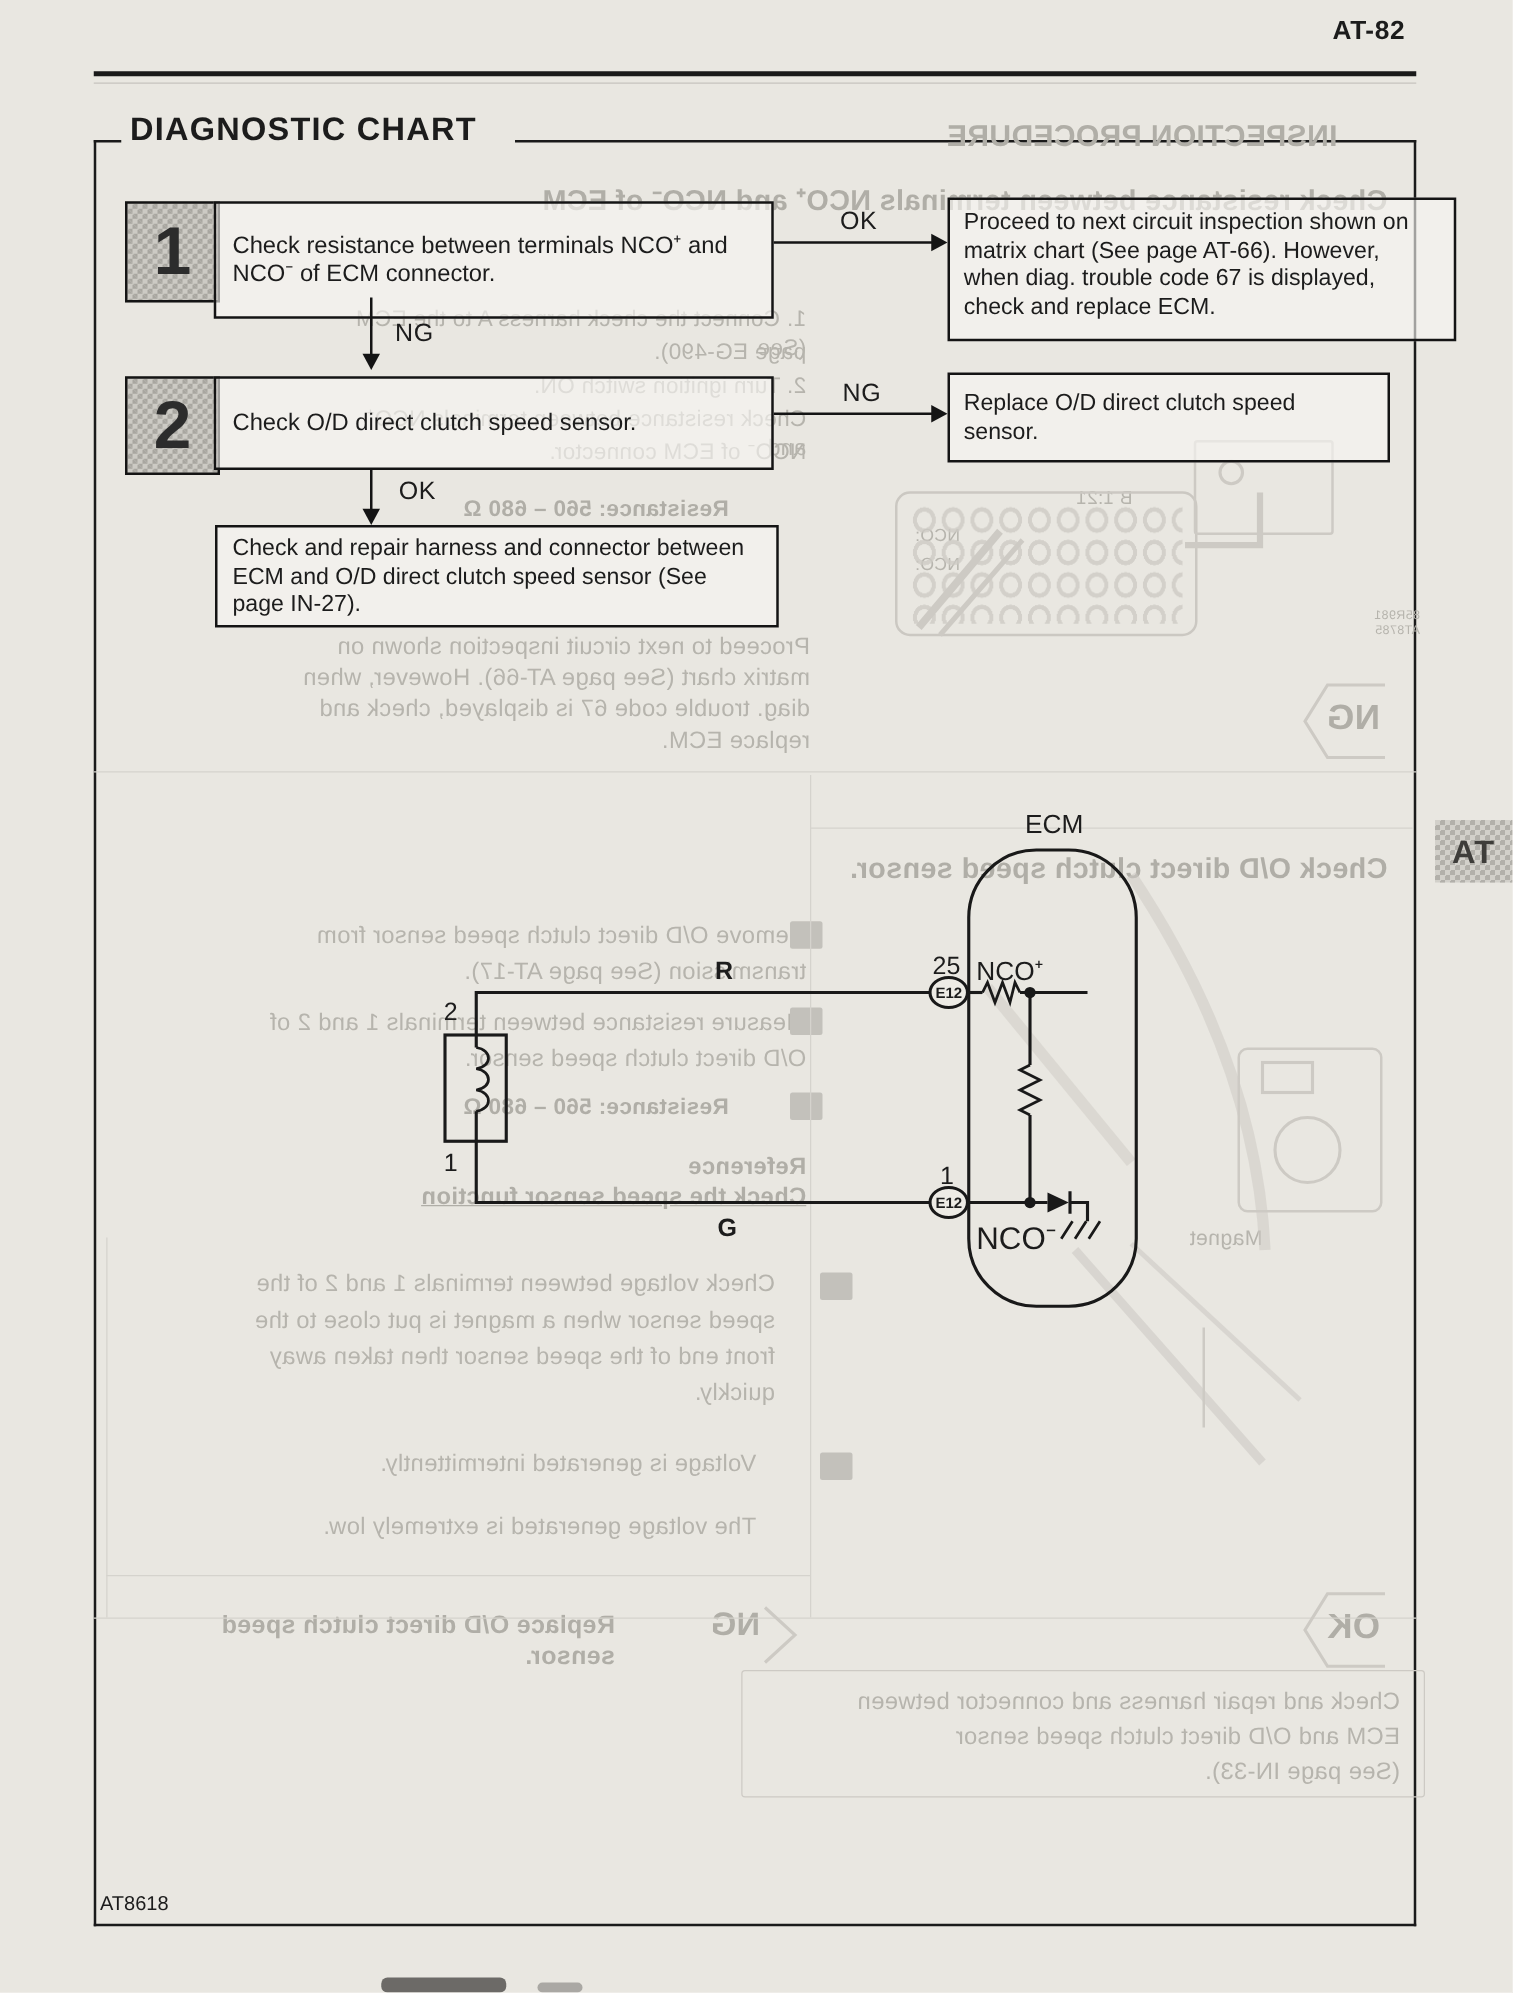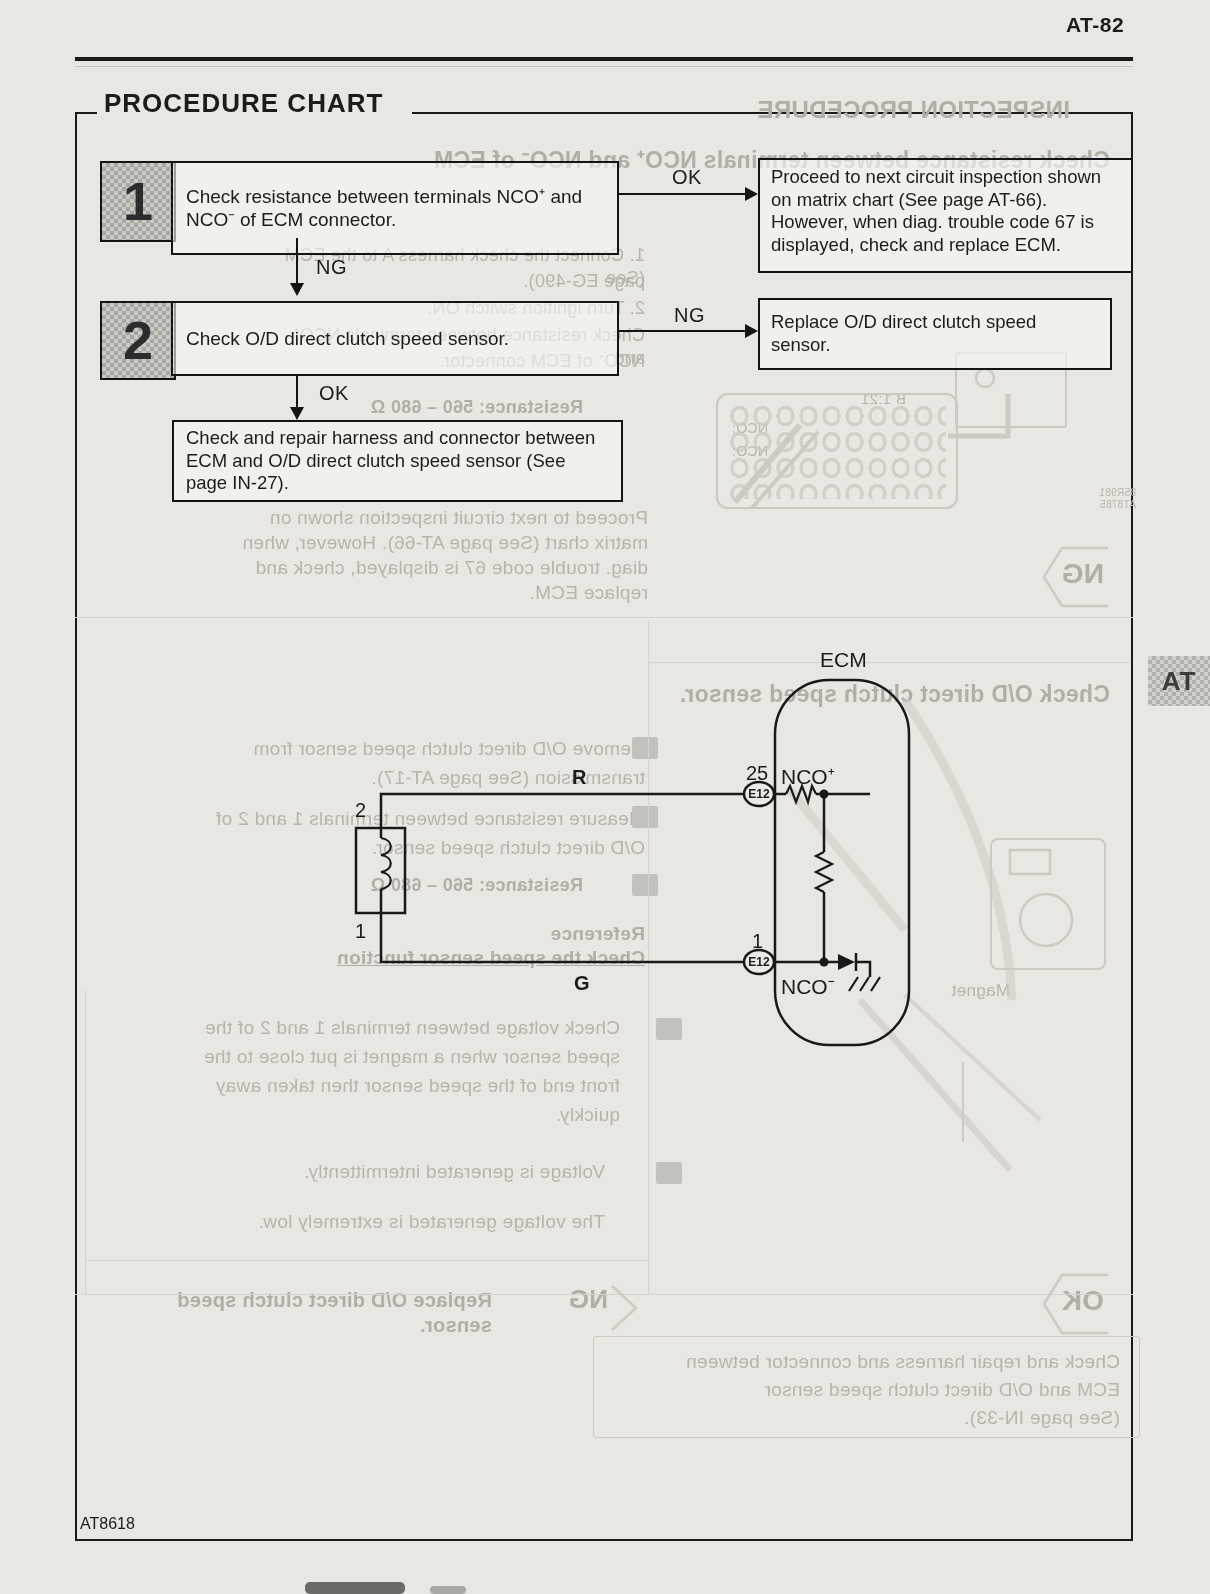--- a/index.html
+++ b/index.html
@@ -143,30 +143,30 @@
 
   <div class="abs pageno">AT-82</div>
   <div class="abs hdr-rule"></div>
   <div class="abs hdr-rule2"></div>
 
   <div class="abs obx-l"></div>
   <div class="abs obx-r"></div>
   <div class="abs obx-b"></div>
   <div class="abs obx-t1"></div>
   <div class="abs obx-t2"></div>
-  <div class="abs chart-heading">PROCEDURE CHART</div>
+  <div class="abs chart-heading">DIAGNOSTIC CHART</div>
 
   <div class="abs numsq" style="left:100px;top:161px;height:77px;line-height:77px">1</div>
   <div class="abs fbox" style="left:171px;top:161px;width:448px;height:94px">
     <span>Check resistance between terminals NCO⁺ and NCO⁻ of ECM connector.</span>
   </div>
   <div class="abs hline" style="left:619px;top:193px;width:128px"></div>
   <div class="abs arr-r" style="left:745px;top:187px"></div>
   <div class="abs oklbl" style="left:672px;top:166px">OK</div>
-  <div class="abs rbox" style="left:758px;top:158px;width:375px;min-height:115px">
+  <div class="abs rbox" style="left:758px;top:158px;width:407px;min-height:115px">
     <span>Proceed to next circuit inspection shown on matrix chart (See page AT-66). However, when diag. trouble code 67 is displayed, check and replace ECM.</span>
   </div>
   <div class="abs vline" style="left:296px;top:238px;height:46px"></div>
   <div class="abs arr-d" style="left:290px;top:283px"></div>
   <div class="abs oklbl" style="left:316px;top:256px">NG</div>
 
   <div class="abs numsq" style="left:100px;top:301px;height:75px;line-height:75px">2</div>
   <div class="abs fbox" style="left:171px;top:301px;width:448px;height:75px">
     <span>Check O/D direct clutch speed sensor.</span>
   </div>
@@ -219,21 +219,21 @@
     <ellipse cx="759" cy="794" rx="15" ry="12" fill="#edebe5" stroke="#191919" stroke-width="2.5"></ellipse>
     <ellipse cx="759" cy="962" rx="15" ry="12" fill="#edebe5" stroke="#191919" stroke-width="2.5"></ellipse>
   </svg>
 
   <div class="abs wlabel" style="left:820px;top:648px;font-size:21px">ECM</div>
   <div class="abs wlabel" style="left:746px;top:762px">25</div>
   <div class="abs wlabel" style="left:781px;top:762px;font-size:21px">NCO⁺</div>
   <div class="abs e12" style="left:744px;top:787px">E12</div>
   <div class="abs wlabel" style="left:752px;top:930px">1</div>
   <div class="abs e12" style="left:744px;top:955px">E12</div>
-  <div class="abs wlabel" style="left:781px;top:972px;font-size:21px">NCO⁻</div>
+  <div class="abs wlabel" style="left:781px;top:972px;font-size:25px">NCO⁻</div>
   <div class="abs wlabel" style="left:572px;top:766px;font-weight:bold">R</div>
   <div class="abs wlabel" style="left:574px;top:972px;font-weight:bold">G</div>
   <div class="abs wlabel" style="left:355px;top:799px">2</div>
   <div class="abs wlabel" style="left:355px;top:920px">1</div>
 
   <div class="abs sidetab">AT</div>
   <div class="abs figcode">AT8618</div>
   <div class="smudge" style="left:305px;top:1582px;width:100px;height:12px"></div>
   <div class="smudge" style="left:430px;top:1586px;width:36px;height:8px;opacity:.4"></div>
 

